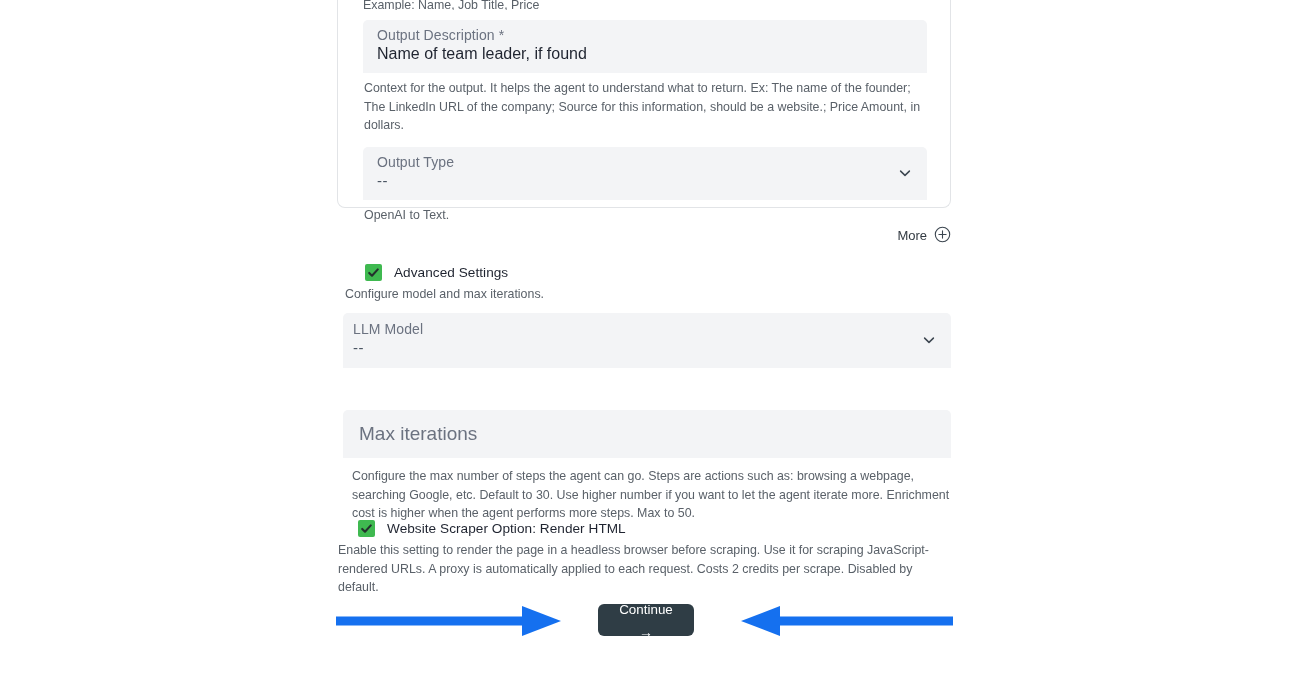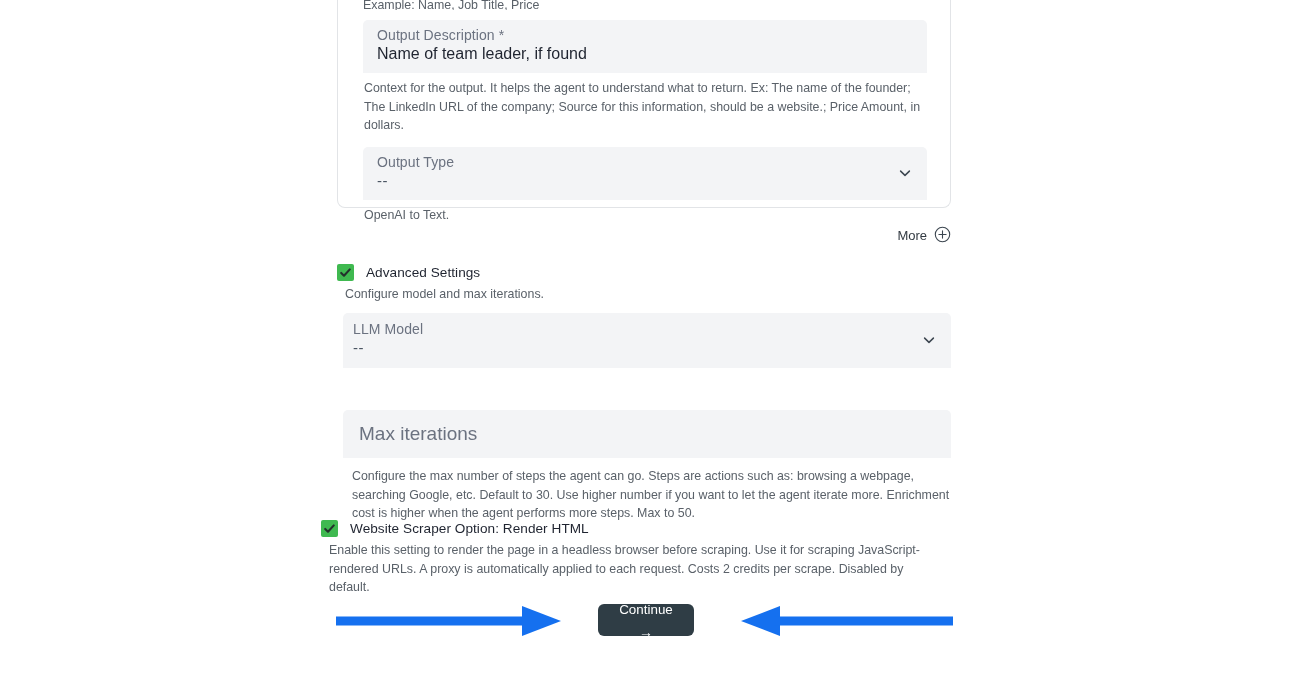--- a/index.html
+++ b/index.html
@@ -104,20 +104,21 @@
     font-size: 13px;
     color: #323a42;
   }
   .more-icon { width: 17px; height: 17px; display: block; }
 
   
   .chk-row {
     display: flex;
     align-items: center;
     gap: 12px;
+    margin-left: 28px;
   }
   .chk {
     width: 17px; height: 17px;
     background: #3fb950;
     border-radius: 2px;
     display: flex;
     align-items: center;
     justify-content: center;
     flex: 0 0 auto;
   }
@@ -131,21 +132,21 @@
     font-size: 12.4px;
     line-height: 18.5px;
     color: #5a6169;
     padding-top: 4px;
   }
 
   
   #advanced-block { position: absolute; left: 337px; top: 264px; width: 614px; }
   #llm-block      { position: absolute; left: 343px; top: 313px; width: 608px; }
   #maxiter-block  { position: absolute; left: 343px; top: 410px; width: 608px; }
-  #scraper-block  { position: absolute; left: 321px; top: 520px; width: 614px; }
+  #scraper-block  { position: absolute; left: 330px; top: 520px; width: 614px; }
 
   
   #footer {
     position: absolute;
     left: 337px;
     top: 604px;
     width: 614px;
     height: 34px;
   }
   .continue-btn {

